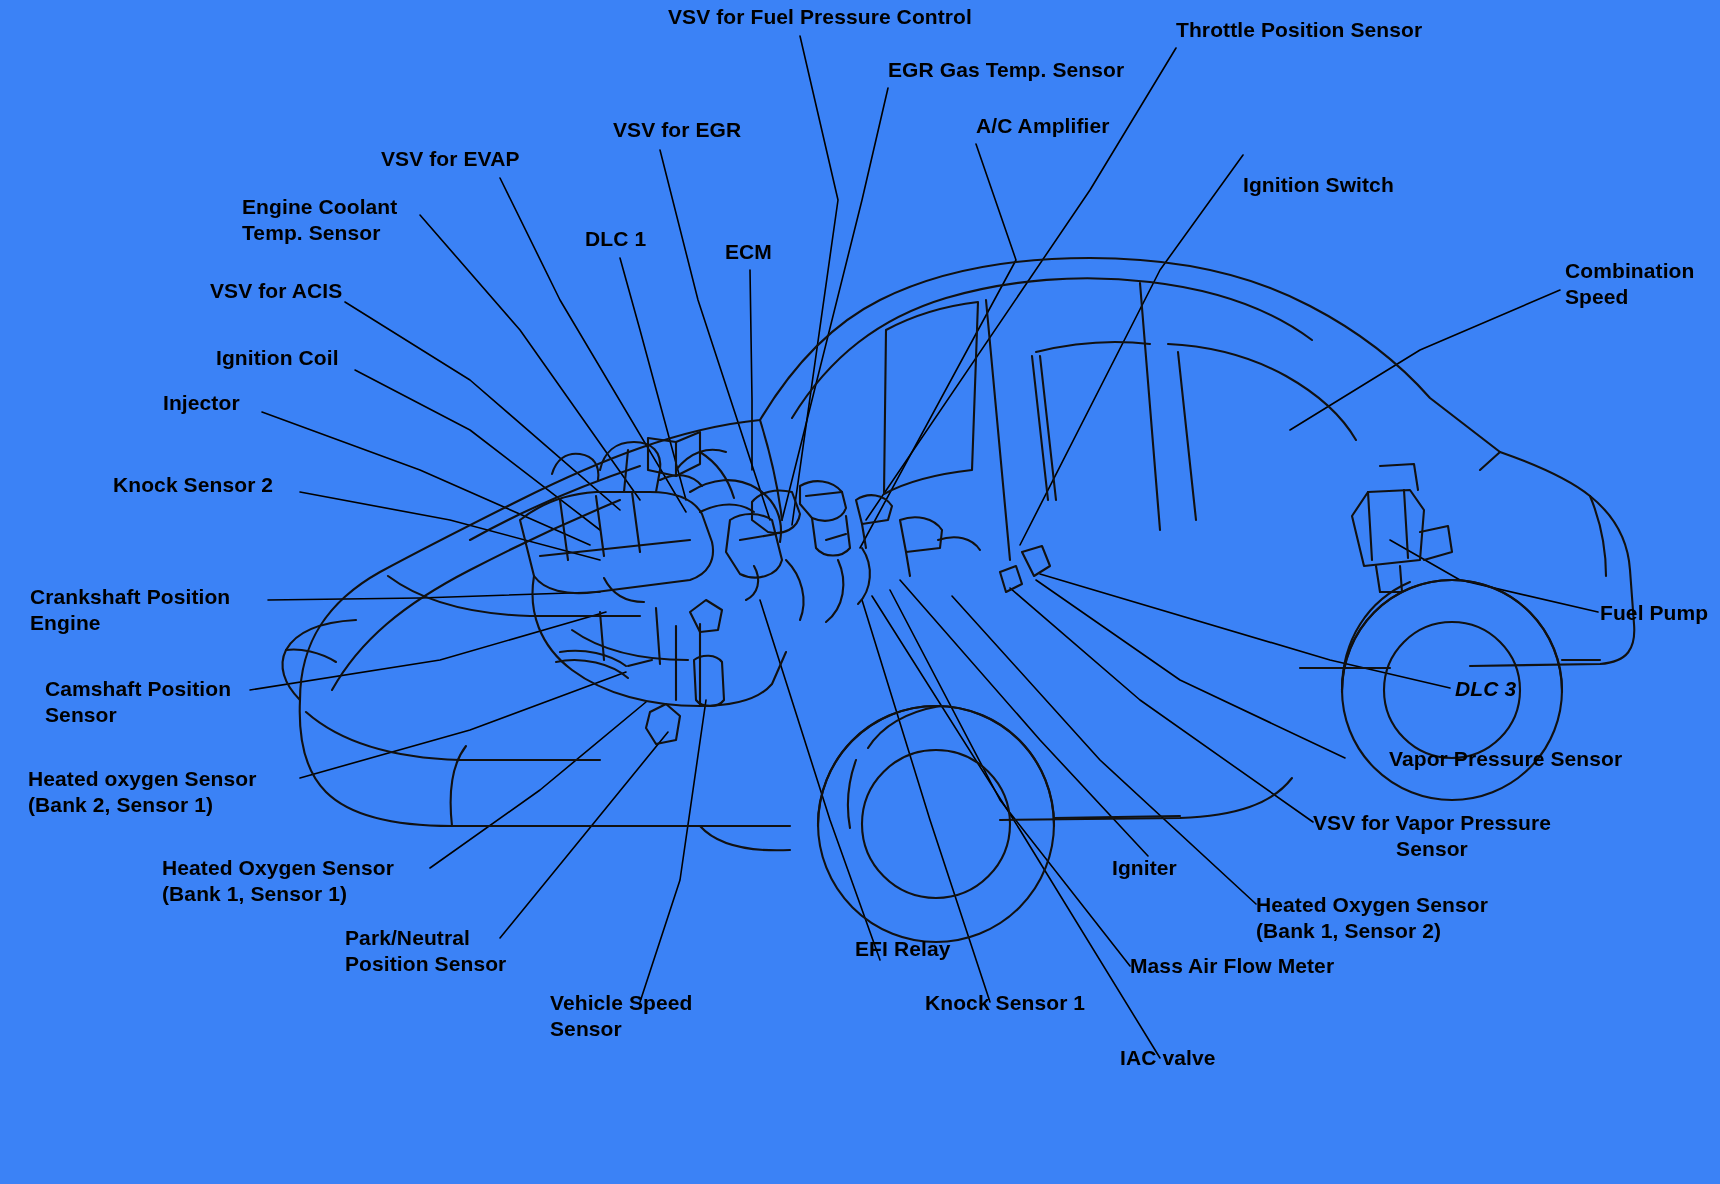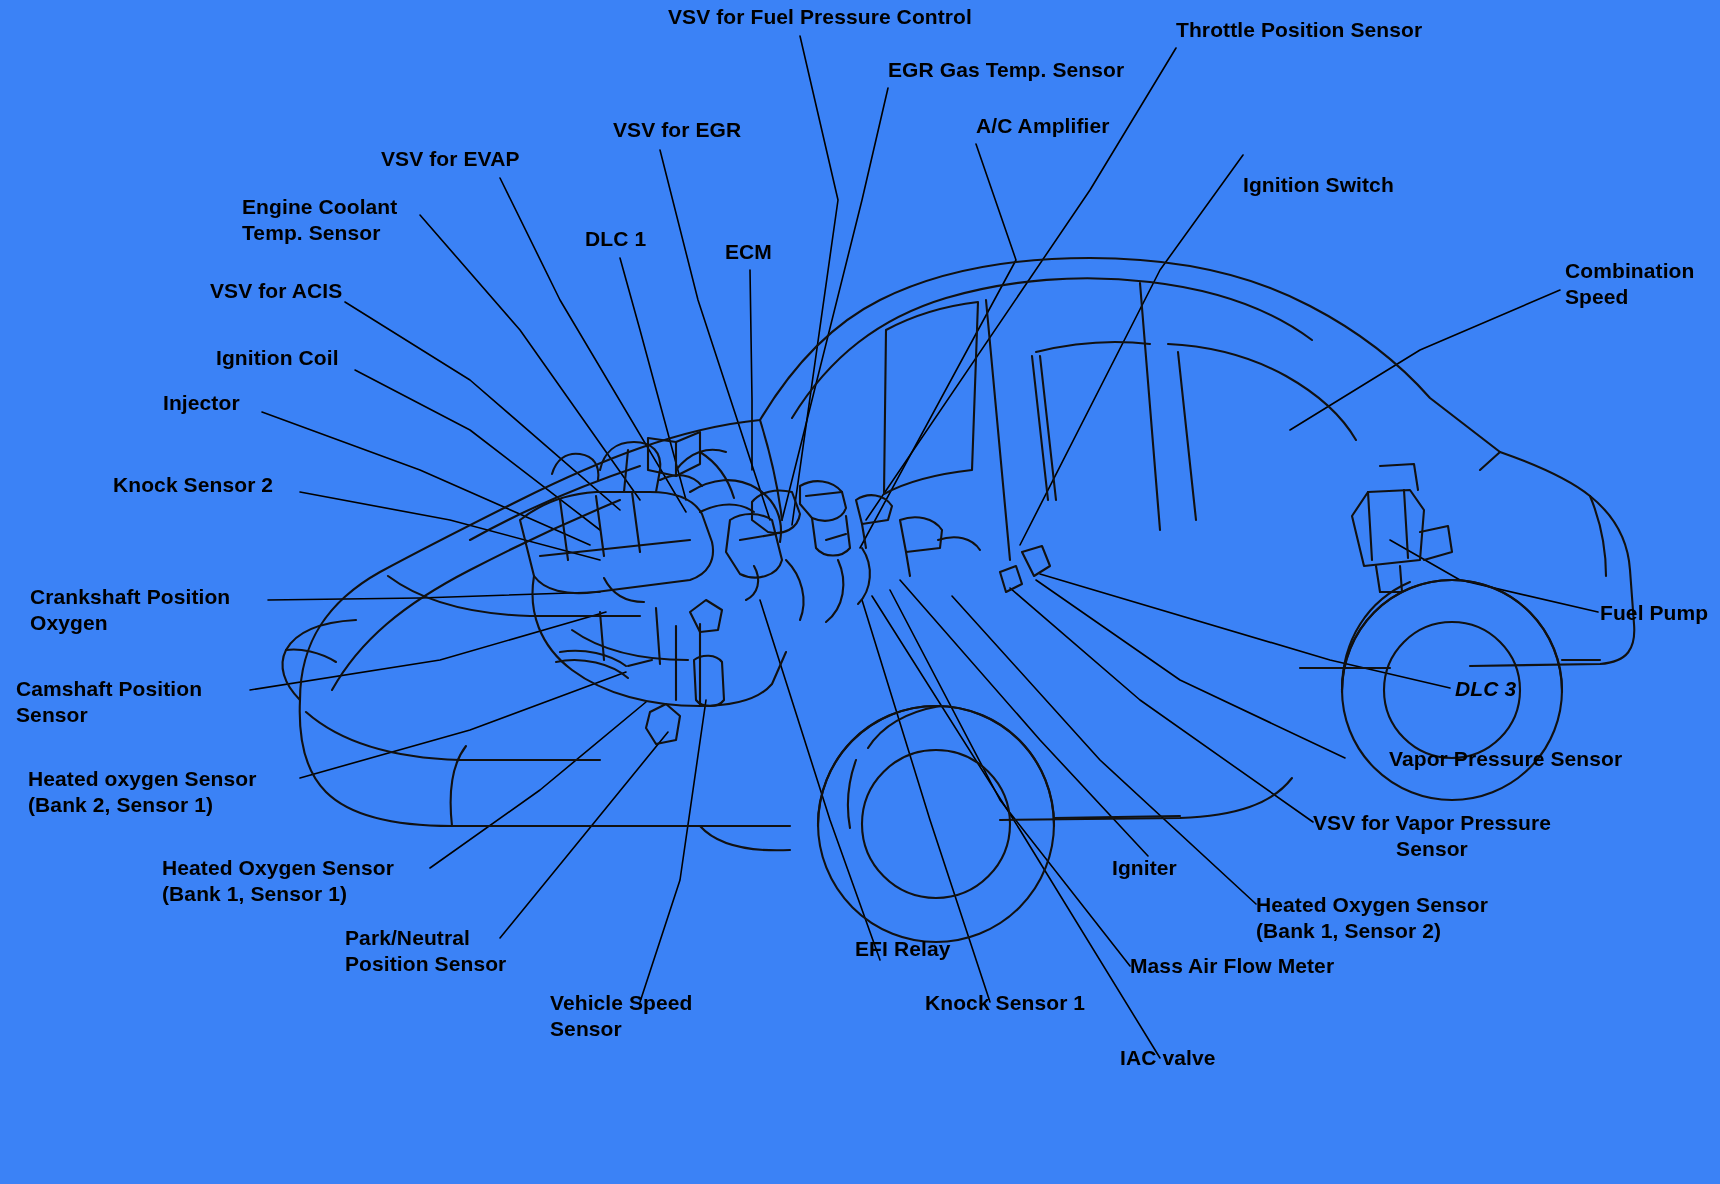--- a/index.html
+++ b/index.html
@@ -200,22 +200,22 @@
 Speed</div>
       <div class="label" style="left: 242px; top: 194px;">Engine Coolant
 Temp. Sensor</div>
       <div class="label" style="left: 585px; top: 226px;">DLC 1</div>
       <div class="label" style="left: 725px; top: 239px;">ECM</div>
       <div class="label" style="left: 190px; top: 278px; margin-left: 20px;">VSV for ACIS</div>
       <div class="label" style="left: 216px; top: 345px;">Ignition Coil</div>
       <div class="label" style="left: 163px; top: 390px;">Injector</div>
       <div class="label" style="left: 113px; top: 472px;">Knock Sensor 2</div>
       <div class="label" style="left: 30px; top: 584px;">Crankshaft Position
-Oxygen</div>
-      <div class="label" style="left: 16px; top: 676px;">Camshaft Position
+Engine</div>
+      <div class="label" style="left: 45px; top: 676px;">Camshaft Position
 Sensor</div>
       <div class="label" style="left: 28px; top: 766px;">Heated oxygen Sensor
 (Bank 2, Sensor 1)</div>
       <div class="label" style="left: 162px; top: 855px;">Heated Oxygen Sensor
 (Bank 1, Sensor 1)</div>
       <div class="label" style="left: 345px; top: 925px;">Park/Neutral
 Position Sensor</div>
       <div class="label" style="left: 550px; top: 990px;">Vehicle Speed
 Sensor</div>
       <div class="label" style="left: 855px; top: 936px;">EFI Relay</div>

